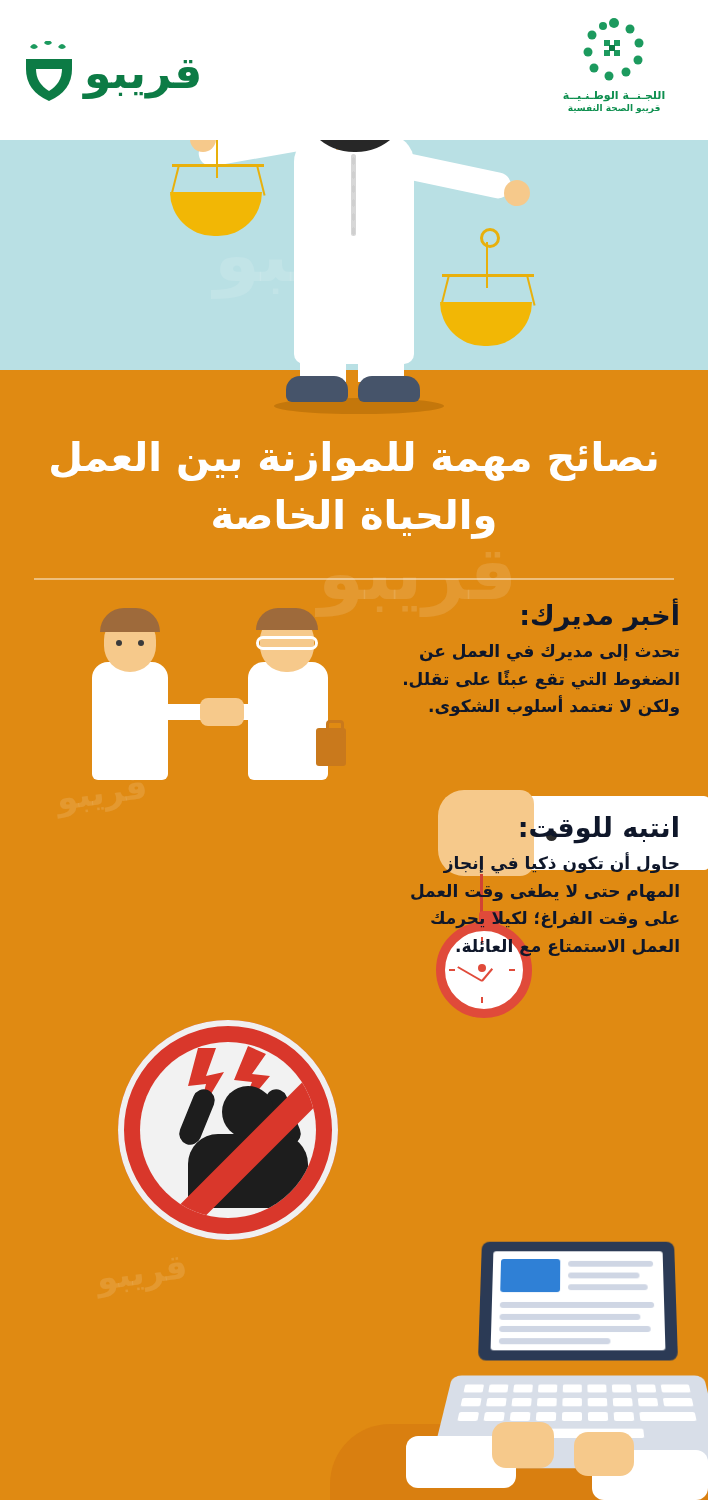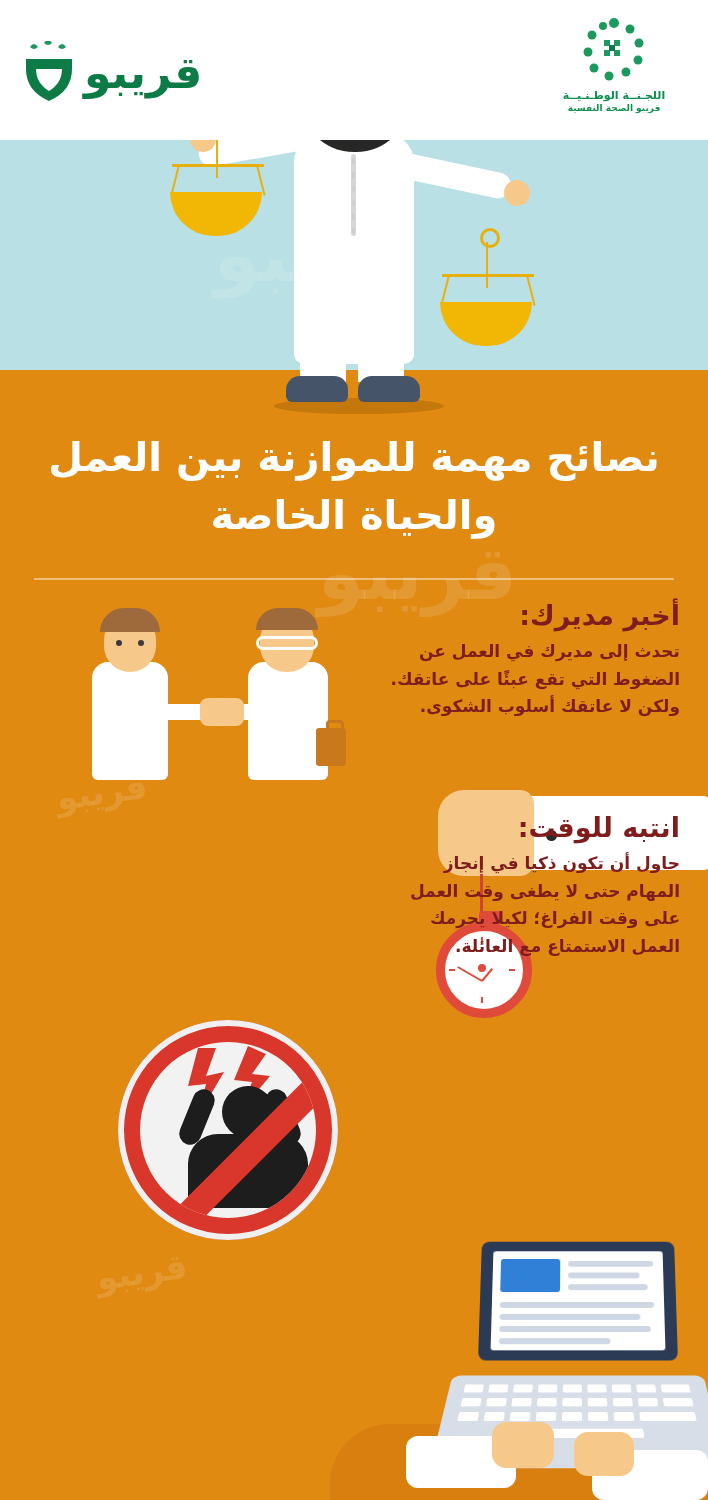--- a/index.html
+++ b/index.html
@@ -129,21 +129,21 @@
     position:absolute;top:428px;left:0;width:708px;text-align:center;z-index:6;
     color:#ffffff;font-size:40px;font-weight:bold;line-height:1.45;
     padding:0 28px;box-sizing:border-box;
   }
   .divider{
     position:absolute;top:578px;left:34px;width:640px;height:2px;
     background:rgba(255,255,255,0.45);z-index:6;
   }
 
   
-  .tip{position:absolute;z-index:6;color:#7f1d1d;text-align:right;}
+  .tip{position:absolute;z-index:6;color:#0f172a;text-align:right;}
   .tip h2{margin:0 0 6px 0;font-size:27px;font-weight:bold;line-height:1.2;}
   .tip p{margin:0;font-size:17px;line-height:1.62;font-weight:bold;}
 
   .tip-1{top:600px;right:28px;width:300px;}
   .tip-2{top:812px;right:28px;width:290px;}
   .tip-3{top:1028px;right:28px;width:300px;}
   .tip-4{top:1282px;right:28px;width:300px;}
 
   
   .art1{position:absolute;top:600px;left:78px;width:300px;height:200px;z-index:5;}
@@ -321,21 +321,21 @@
 
     <div class="arm-sh" style="top:104px;left:72px;width:72px;"></div>
     <div class="arm-sh" style="top:104px;left:142px;width:56px;"></div>
     <div class="hand-sh" style="top:98px;left:122px;width:44px;height:28px;"></div>
     <div class="bag" style="top:128px;left:238px;width:30px;height:38px;"></div>
     <div class="bag" style="top:120px;left:248px;width:12px;height:12px;background:none;border:3px solid #C9791C;border-radius:4px;"></div>
   </div>
 
   <div class="tip tip-1">
     <h2>أخبر مديرك:</h2>
-    <p>تحدث إلى مديرك في العمل عن الضغوط التي تقع عبئًا على عاتقك. ولكن لا عاتقك أسلوب الشكوى.</p>
+    <p>تحدث إلى مديرك في العمل عن الضغوط التي تقع عبئًا على تقلل. ولكن لا تعتمد أسلوب الشكوى.</p>
   </div>
 
   <div class="art2">
     <div class="sleeve"></div>
     <div class="dot-sleeve"></div>
     <div class="fist"></div>
     <div class="chain"></div>
     <div class="watch">
       <div class="crown"></div>
       <div class="tick" style="top:6px;"></div>

